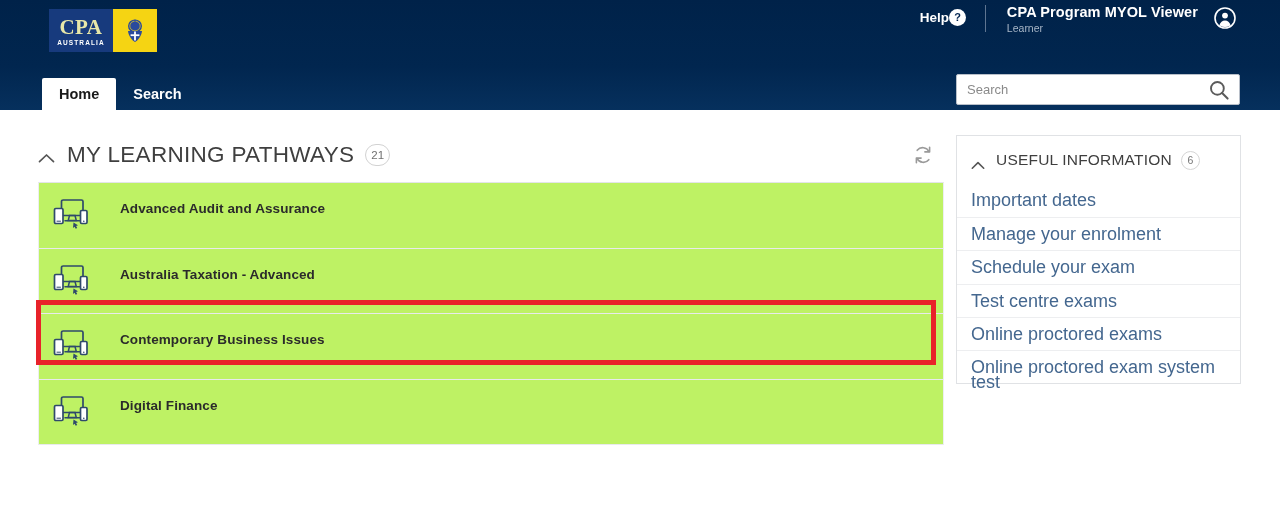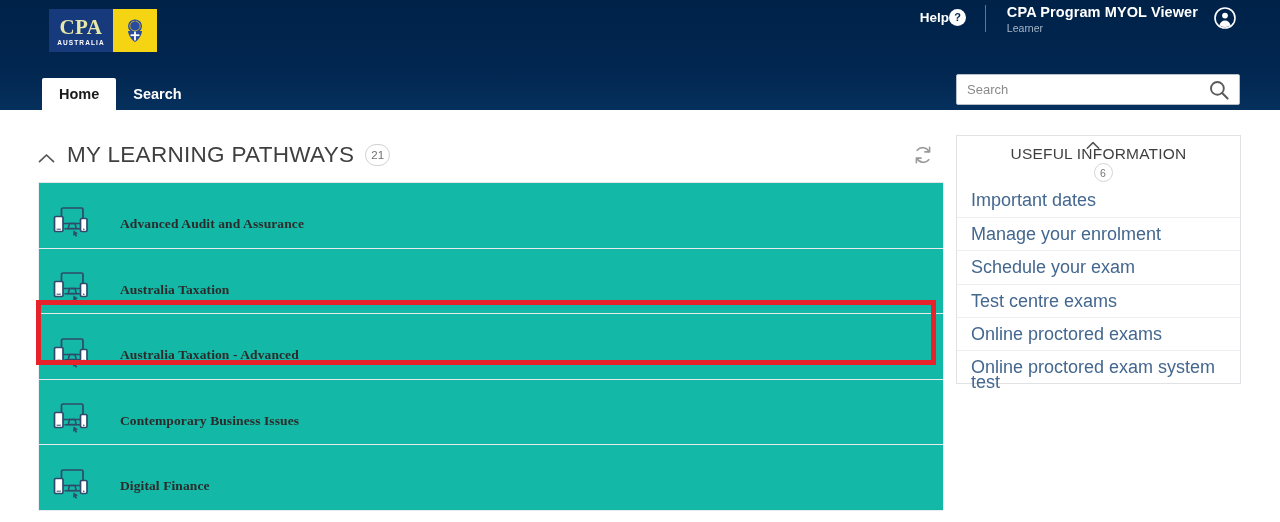--- a/index.html
+++ b/index.html
@@ -219,28 +219,27 @@
 
   .pathway-list {
     margin-top: 7px;
     border-top: 1px solid #e3e5e8;
     border-left: 1px solid #eceef0;
     border-right: 1px solid #eceef0;
     background: #fff;
   }
   .pathway-row {
     display: flex;
-    align-items: center;
+    align-items: flex-start;
     height: 65.5px;
     border-bottom: 1px solid #e8eaec;
     padding: 14px 0 0 14px;
-    background: #14b8a6;
+    background: #bef264;
     cursor: pointer;
     position: relative;
-    font-family: Liberation Serif, serif;
   }
   .device-icon {
     width: 38px; height: 34px;
     flex: none;
     margin-top: 1px;
   }
   .pathway-label {
     font-size: 13.5px;
     font-weight: bold;
     color: #2b2b2b;
@@ -264,21 +263,20 @@
     left: 956px; top: 25px;
     width: 285px;
     border: 1px solid #e0e2e5;
     background: #ffffff;
   }
   .ui-head {
     display: flex;
     align-items: center;
     height: 48px;
     padding: 0 14px;
-    flex-direction: column;
   }
   .ui-chev { width: 14px; height: 9px; margin-right: 11px; flex: none; }
   .ui-title {
     font-size: 15.5px;
     color: #3f3f3f;
     letter-spacing: 0.2px;
     white-space: nowrap;
   }
   .ui-badge {
     margin-left: 9px;
@@ -395,35 +393,20 @@
             <rect x="1.5" y="10.5" width="8.5" height="15" rx="1.3" fill="#fff" stroke="#2f4a6b" stroke-width="1.7"></rect>
             <line x1="3.6" y1="23.2" x2="7.9" y2="23.2" stroke="#2f4a6b" stroke-width="1"></line>
             <rect x="27.5" y="12.5" width="6.5" height="13" rx="1.2" fill="#fff" stroke="#2f4a6b" stroke-width="1.7"></rect>
             <circle cx="30.8" cy="23.2" r="0.8" fill="#2f4a6b"></circle>
             <path d="M20.5 24.5 l4.5 2.7 -1.9 0.8 1.1 2 -1.5 0.8 -1.1 -2 -1.6 1.1 z" fill="#2f4a6b"></path>
           </svg>
         </span>
         <span class="pathway-label">Advanced Audit and Assurance</span>
       </div>
 
-      <div class="pathway-row">
-        <span class="device-icon">
-          <svg width="38" height="34" viewBox="0 0 38 34" aria-hidden="true">
-            <rect x="8.5" y="2" width="21.5" height="15.5" rx="1.6" fill="none" stroke="#2f4a6b" stroke-width="1.7"></rect>
-            <path d="M16.5 17.5 h5.5 l1.3 5 h-8.1 z" fill="none" stroke="#2f4a6b" stroke-width="1.5"></path>
-            <line x1="12" y1="22.8" x2="26.5" y2="22.8" stroke="#2f4a6b" stroke-width="1.5" stroke-linecap="round"></line>
-            <rect x="1.5" y="10.5" width="8.5" height="15" rx="1.3" fill="#fff" stroke="#2f4a6b" stroke-width="1.7"></rect>
-            <line x1="3.6" y1="23.2" x2="7.9" y2="23.2" stroke="#2f4a6b" stroke-width="1"></line>
-            <rect x="27.5" y="12.5" width="6.5" height="13" rx="1.2" fill="#fff" stroke="#2f4a6b" stroke-width="1.7"></rect>
-            <circle cx="30.8" cy="23.2" r="0.8" fill="#2f4a6b"></circle>
-            <path d="M20.5 24.5 l4.5 2.7 -1.9 0.8 1.1 2 -1.5 0.8 -1.1 -2 -1.6 1.1 z" fill="#2f4a6b"></path>
-          </svg>
-        </span>
-        <span class="pathway-label">Australia Taxation</span>
-      </div>
 
       <div class="pathway-row">
         <span class="device-icon">
           <svg width="38" height="34" viewBox="0 0 38 34" aria-hidden="true">
             <rect x="8.5" y="2" width="21.5" height="15.5" rx="1.6" fill="none" stroke="#2f4a6b" stroke-width="1.7"></rect>
             <path d="M16.5 17.5 h5.5 l1.3 5 h-8.1 z" fill="none" stroke="#2f4a6b" stroke-width="1.5"></path>
             <line x1="12" y1="22.8" x2="26.5" y2="22.8" stroke="#2f4a6b" stroke-width="1.5" stroke-linecap="round"></line>
             <rect x="1.5" y="10.5" width="8.5" height="15" rx="1.3" fill="#fff" stroke="#2f4a6b" stroke-width="1.7"></rect>
             <line x1="3.6" y1="23.2" x2="7.9" y2="23.2" stroke="#2f4a6b" stroke-width="1"></line>
             <rect x="27.5" y="12.5" width="6.5" height="13" rx="1.2" fill="#fff" stroke="#2f4a6b" stroke-width="1.7"></rect>

